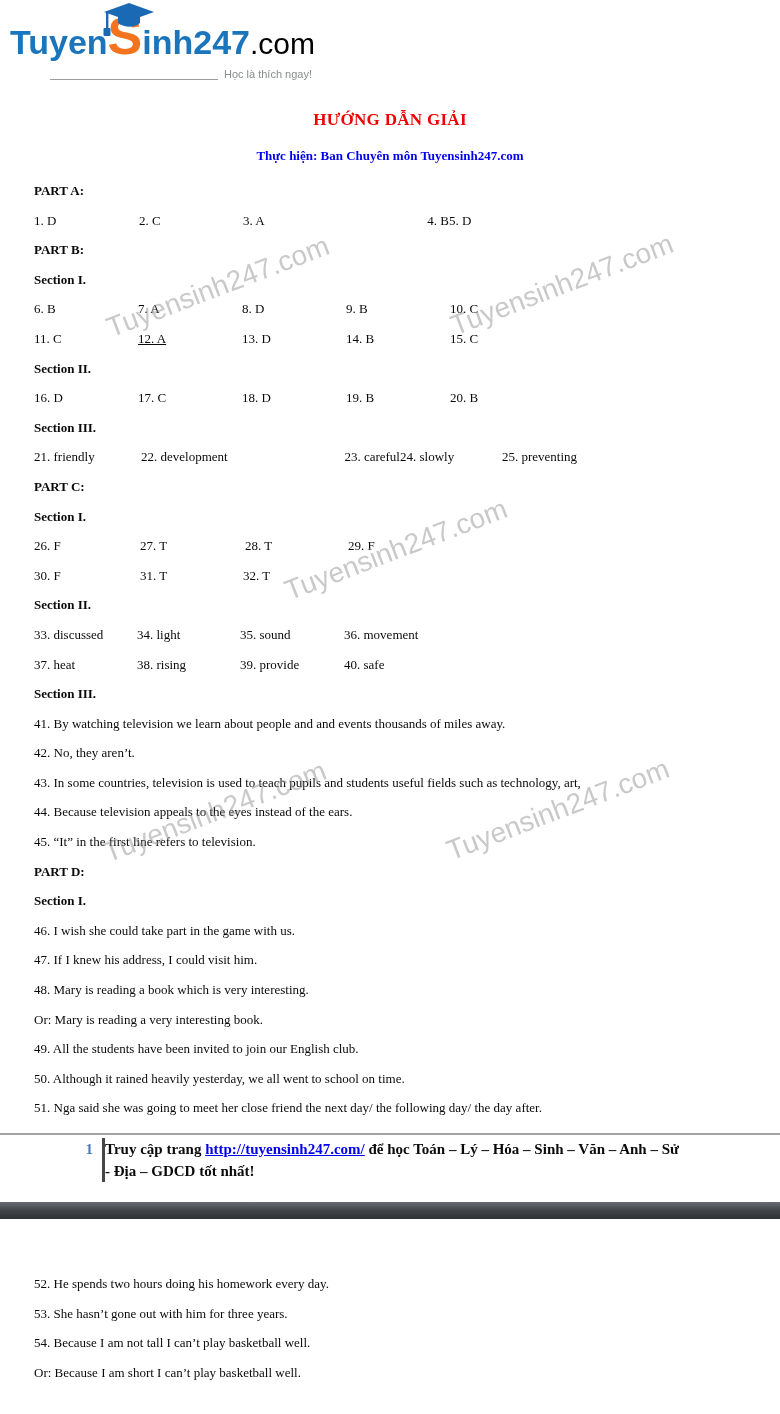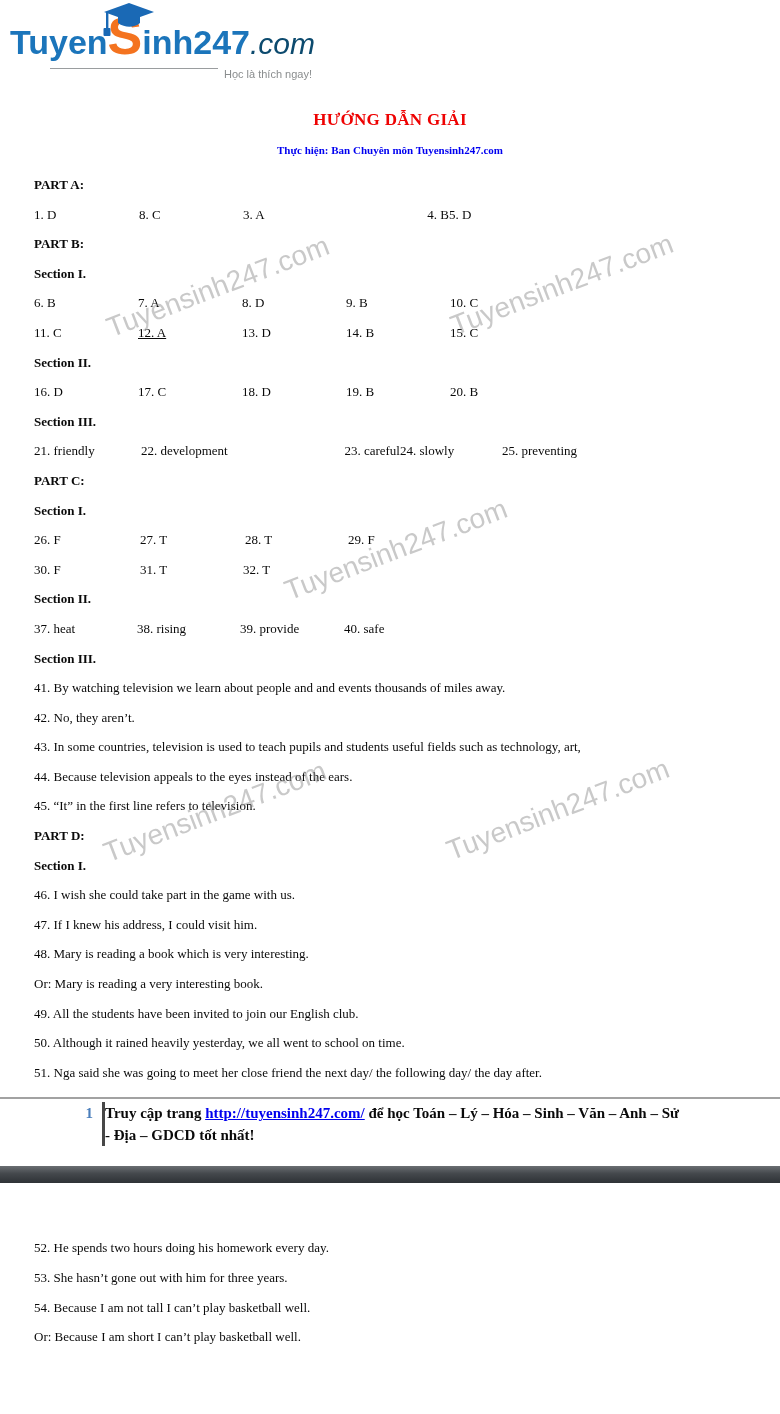--- a/index.html
+++ b/index.html
@@ -12,35 +12,35 @@
     font-family:"Liberation Serif", serif;
     color:#0a0a0a;
   }
 
   
   .logo { position:relative; padding:10px 0 0 10px; height:78px; }
   .logo-row { display:flex; align-items:baseline; height:54px; position:relative; }
   .logo-row span { line-height:1; font-family:"Liberation Sans", sans-serif; }
   .lg-blue   { color:#1b75bb; font-weight:bold; font-size:34px; }
   .lg-orange { color:#f4731f; font-weight:bold; font-size:52px; }
-  .lg-gray   { color:#0c4a6e; font-size:30px;font-style:italic; }
+  .lg-gray   { color:#000000; font-size:30px; }
   .logo-cap  { position:absolute; left:92px; top:-8px; width:54px; height:36px; }
-  .logo-tagline-row { display:flex; align-items:flex-start; gap:6px; margin:4px 0 0 40px; width:262px; }
+  .logo-tagline-row { display:flex; align-items:flex-end; gap:6px; margin:4px 0 0 40px; width:262px; }
   .tag-rule { flex:1; height:1px; background:#9a9d9f; }
   .tag-text { font-family:"Liberation Sans", sans-serif; font-size:11px; color:#8a8d8e; white-space:nowrap; }
 
   
   .doc-title {
     margin-top:30px; text-align:center;
     font-size:17px; font-weight:bold; color:#ee0202;
     line-height:24px; letter-spacing:.3px;
   }
   .doc-subtitle {
-    margin-top:6px; text-align:center;
-    font-size:11px; font-weight:bold; color:#0000f0;
+    margin-top:12px; text-align:center;
+    font-size:13px; font-weight:bold; color:#0000f0;
     line-height:24px;
   }
 
   
   .doc-main { margin:8px 28px 0 34px; position:relative; z-index:2; }
   .doc-main-2 { margin-top:50px; }
   .doc-line { line-height:29.6px; font-size:13px; white-space:nowrap; }
   .doc-line.heading { font-weight:bold; }
   .answer-cell { display:inline-block; }
   .u { text-underline-offset:3px; }
@@ -107,34 +107,35 @@
       <span class="tag-rule"></span>
       <span class="tag-text">Học là thích ngay!</span>
     </div>
   </div>
 
   <div class="doc-title">HƯỚNG DẪN GIẢI</div>
   <div class="doc-subtitle">Thực hiện: Ban Chuyên môn Tuyensinh247.com</div>
 
   <main class="doc-main">
       <div class="doc-line heading">PART A:</div>
-      <div class="doc-line answer-row"><span class="answer-cell" style="width: 105px;">1. D</span><span class="answer-cell" style="width: 104px;">8. C</span><span class="answer-cell" style="width: 104px;">3. A</span><span class="answer-cell" style="width: 102px; text-align: right;">4. B</span><span class="answer-cell">5. D</span></div>
+      <div class="doc-line answer-row"><span class="answer-cell" style="width: 105px;">1. D</span><span class="answer-cell" style="width: 104px;">2. C</span><span class="answer-cell" style="width: 104px;">3. A</span><span class="answer-cell" style="width: 102px; text-align: right;">4. B</span><span class="answer-cell">5. D</span></div>
       <div class="doc-line heading">PART B:</div>
       <div class="doc-line heading">Section I.</div>
       <div class="doc-line answer-row"><span class="answer-cell" style="width: 104px;">6. B</span><span class="answer-cell" style="width: 104px;">7. A</span><span class="answer-cell" style="width: 104px;">8. D</span><span class="answer-cell" style="width: 104px;">9. B</span><span class="answer-cell">10. C</span></div>
       <div class="doc-line answer-row"><span class="answer-cell" style="width: 104px;">11. C</span><span class="answer-cell" style="width: 104px; text-decoration: underline;">12. A</span><span class="answer-cell" style="width: 104px;">13. D</span><span class="answer-cell" style="width: 104px;">14. B</span><span class="answer-cell">15. C</span></div>
       <div class="doc-line heading">Section II.</div>
       <div class="doc-line answer-row"><span class="answer-cell" style="width: 104px;">16. D</span><span class="answer-cell" style="width: 104px;">17. C</span><span class="answer-cell" style="width: 104px;">18. D</span><span class="answer-cell" style="width: 104px;">19. B</span><span class="answer-cell">20. B</span></div>
       <div class="doc-line heading">Section III.</div>
       <div class="doc-line answer-row"><span class="answer-cell" style="width: 107px;">21. friendly</span><span class="answer-cell" style="width: 156px;">22. development</span><span class="answer-cell" style="width: 103px; text-align: right;">23. careful</span><span class="answer-cell" style="width: 102px;">24. slowly</span><span class="answer-cell">25. preventing</span></div>
       <div class="doc-line heading">PART C:</div>
       <div class="doc-line heading">Section I.</div>
       <div class="doc-line answer-row"><span class="answer-cell" style="width: 106px;">26. F</span><span class="answer-cell" style="width: 105px;">27. T</span><span class="answer-cell" style="width: 103px;">28. T</span><span class="answer-cell">29. F</span></div>
       <div class="doc-line answer-row"><span class="answer-cell" style="width: 106px;">30. F</span><span class="answer-cell" style="width: 103px;">31. T</span><span class="answer-cell">32. T</span></div>
       <div class="doc-line heading">Section II.</div>
+      <div class="doc-line answer-row"><span class="answer-cell" style="width: 103px;">33. discussed</span><span class="answer-cell" style="width: 103px;">34. light</span><span class="answer-cell" style="width: 104px;">35. sound</span><span class="answer-cell">36. movement</span></div>
       <div class="doc-line answer-row"><span class="answer-cell" style="width: 103px;">37. heat</span><span class="answer-cell" style="width: 103px;">38. rising</span><span class="answer-cell" style="width: 104px;">39. provide</span><span class="answer-cell">40. safe</span></div>
       <div class="doc-line heading">Section III.</div>
       <div class="doc-line answer-line"><span>41. By watching television we learn about people and and events thousands of miles away.</span></div>
       <div class="doc-line answer-line"><span>42. No, they aren’t.</span></div>
       <div class="doc-line answer-line"><span>43. In some countries, television is used to teach pupils and students useful fields such as technology, art,</span></div>
       <div class="doc-line answer-line"><span>44. Because television appeals to the eyes instead of the ears.</span></div>
       <div class="doc-line answer-line"><span>45. “It” in the first line refers to television.</span></div>
       <div class="doc-line heading">PART D:</div>
       <div class="doc-line heading">Section I.</div>
       <div class="doc-line answer-line"><span>46. I wish </span><span class="u">she could take part in the game with us</span><span>.</span></div>

